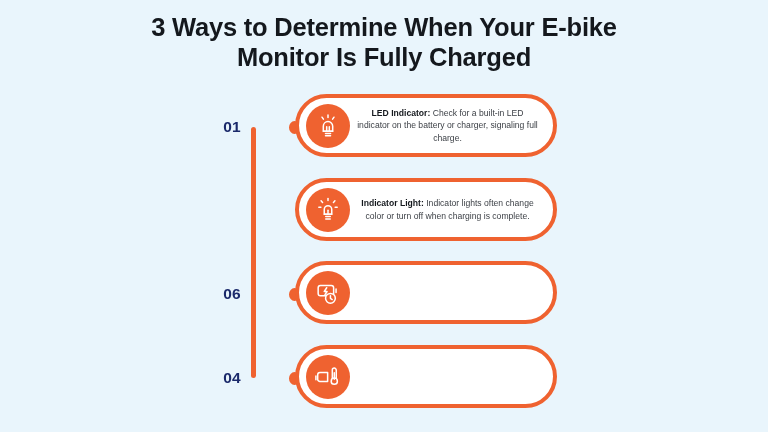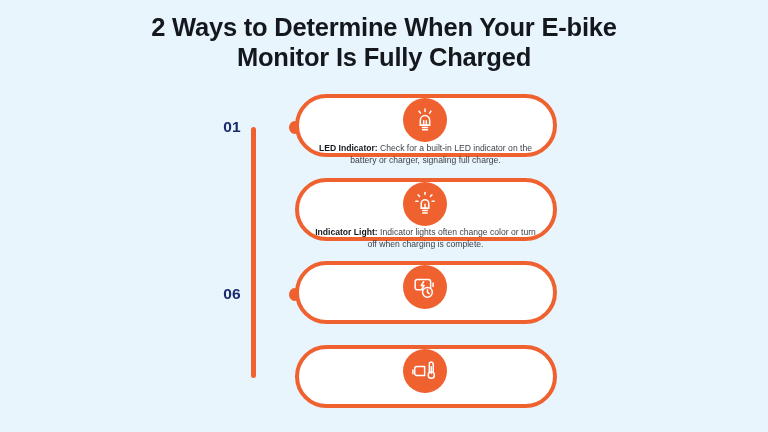--- a/index.html
+++ b/index.html
@@ -85,21 +85,20 @@
     width: 262px;
     height: 63px;
     background: #ffffff;
     border: 4px solid #ef6230;
     border-radius: 34px;
     box-sizing: border-box;
     display: flex;
     align-items: center;
     padding-left: 7px;
     padding-right: 10px;
-    flex-direction: column;
   }
   .card-icon {
     flex: 0 0 auto;
     width: 44px;
     height: 44px;
     border-radius: 50%;
     background: #ef6230;
     display: flex;
     align-items: center;
     justify-content: center;
@@ -117,35 +116,39 @@
     color: #14181d;
     font-weight: bold;
   }
 </style>
 </head>
 <body>
 
 <div class="page">
 
   <div class="title">
-    <span class="title-line">2 Ways to Determine When Your E-bike</span>
+    <span class="title-line">3 Ways to Determine When Your E-bike</span>
     <span class="title-line">Monitor Is Fully Charged</span>
   </div>
 
   <div class="timeline">
     <div class="tl-rail-wrap">
       <div class="timeline-rail"></div>
     </div>
 
     <div class="tl-step" style="top:29px">
       <span class="tl-num">01</span>
       <span class="tl-dot"></span>
     </div>
     <div class="tl-step" style="top:196px">
       <span class="tl-num">06</span>
+      <span class="tl-dot"></span>
+    </div>
+    <div class="tl-step" style="top:280px">
+      <span class="tl-num">04</span>
       <span class="tl-dot"></span>
     </div>
   </div>
 
   <div class="card" style="top:94px">
     <span class="card-icon">
       <svg width="30" height="30" viewBox="0 0 32 32" fill="none" stroke="#ffffff" stroke-width="1.6" stroke-linecap="round" stroke-linejoin="round">
         <path d="M16 4.2v2.6"></path>
         <path d="M9.6 6.6l1.5 2.1"></path>
         <path d="M22.4 6.6l-1.5 2.1"></path>

